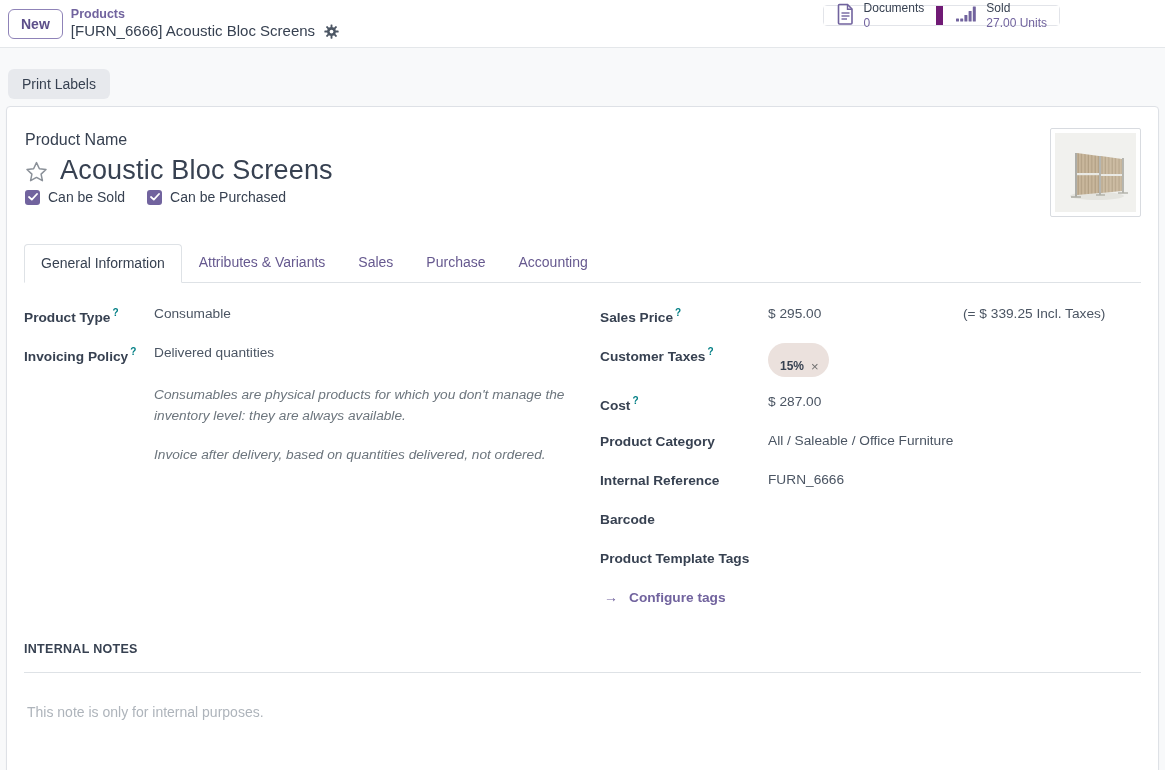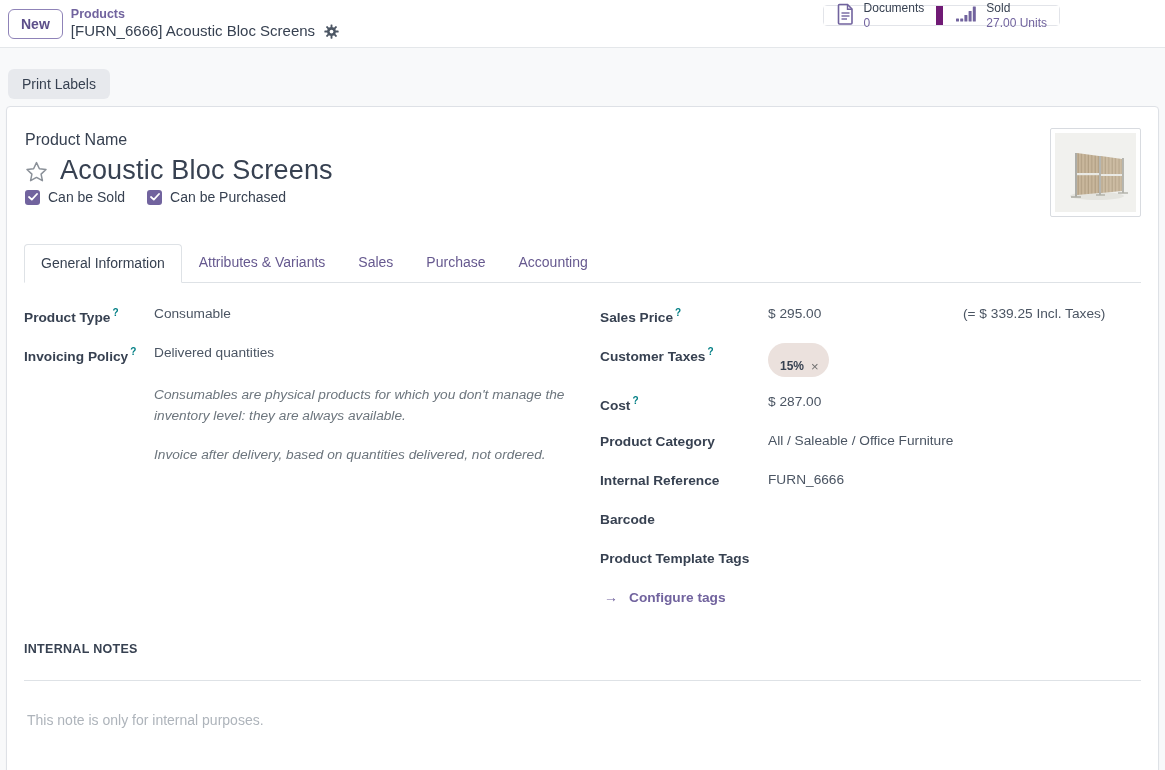--- a/index.html
+++ b/index.html
@@ -170,21 +170,21 @@
     cursor: pointer;
   }
   .configure-arrow { font-size: 14px; font-weight: 400; }
   
   .notes-section { margin-top: 37px; }
   .notes-header {
     font-size: 12.5px;
     font-weight: 700;
     color: #374151;
     letter-spacing: .3px;
-    padding-bottom: 24px;
+    padding-bottom: 16px;
     border-bottom: 1px solid #dee2e6;
   }
   .notes-placeholder { margin-top: 31px; padding-left: 3px; color: #aeb4bb; font-size: 14px; min-height: 80px; cursor: text; }
 </style>
 </head>
 <body>
 
 <div class="o-header">
   <button class="btn-new">New</button>
   <div class="breadcrumbs">

